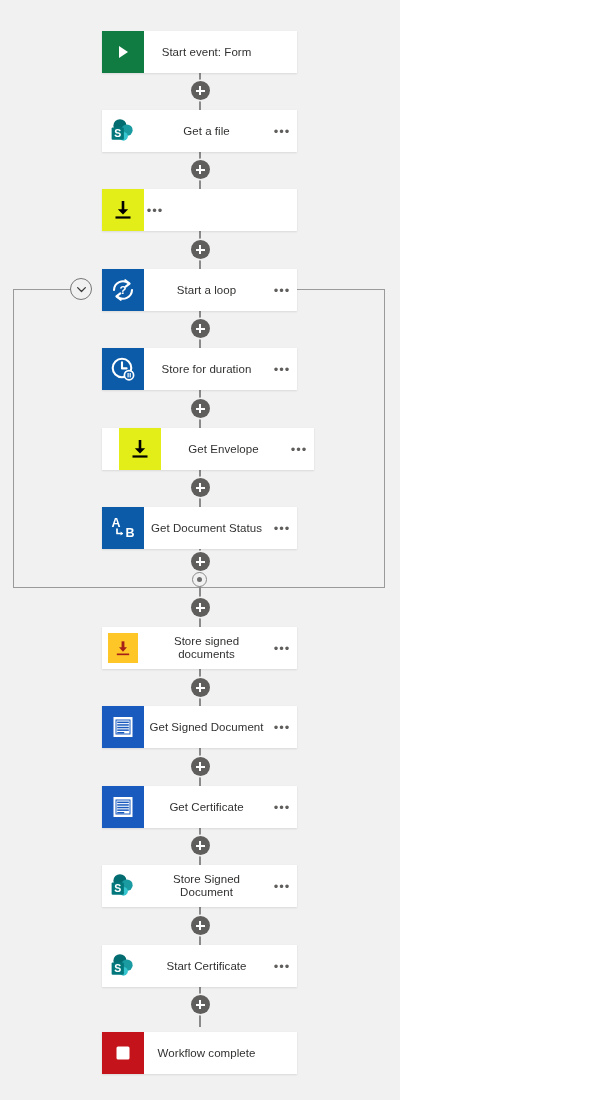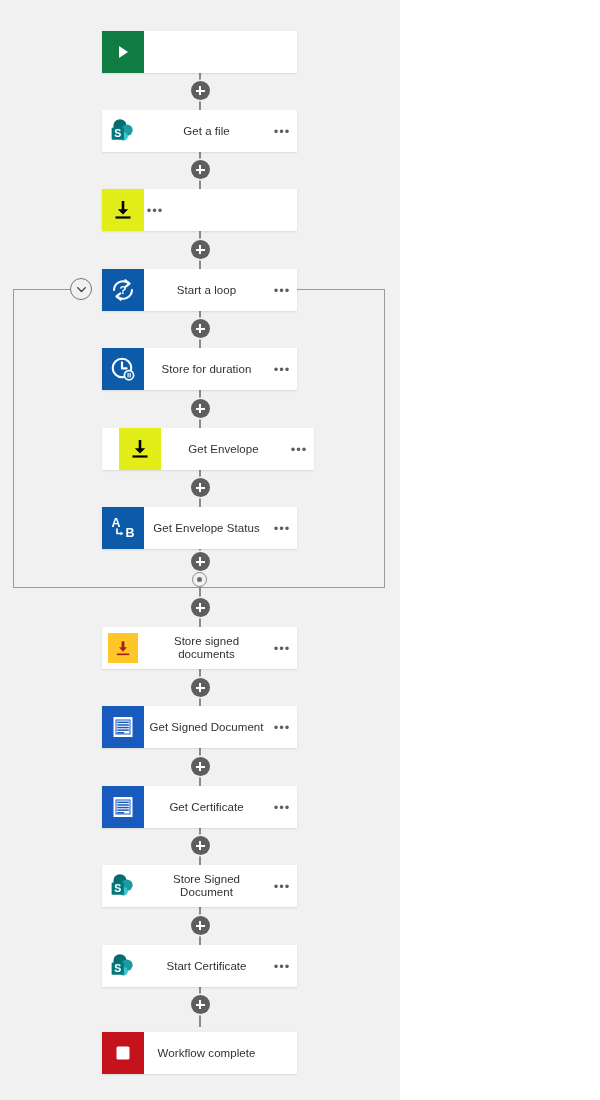--- a/index.html
+++ b/index.html
@@ -245,20 +245,21 @@
   <div class="plus-node" style="top:836px;"></div>
   <div class="plus-node" style="top:916px;"></div>
   <div class="plus-node" style="top:995px;"></div>
 
   <div class="node" style="top:31px;">
     <div class="node-icon ic-green">
       <svg width="20" height="20" viewBox="0 0 20 20">
           <path d="M6 4 L15 10 L6 16 Z" fill="#ffffff"></path>
         </svg>
     </div>
+    <div class="node-label">Start event: Form</div>
     <div class="node-menu hidden">•••</div>
   </div>
 
   <div class="node" style="top:110px;">
     <div class="node-icon ic-white">
       <svg width="28" height="28" viewBox="0 0 32 32">
         <circle cx="12.5" cy="10" r="7.5" fill="#036C70"></circle>
         <circle cx="20.5" cy="15" r="6.5" fill="#1A9BA1"></circle>
         <circle cx="16.5" cy="22" r="5" fill="#37C6D0"></circle>
         <rect x="3" y="12" width="14" height="14" rx="1.2" fill="#03787C"></rect>
@@ -322,21 +323,21 @@
 
   <div class="node" style="top:507px;">
     <div class="node-icon ic-blue">
       <svg width="30" height="30" viewBox="0 0 30 30">
         <text x="8" y="14" font-family="'Liberation Sans',sans-serif" font-size="12.5" font-weight="bold" fill="#ffffff" text-anchor="middle">A</text>
         <text x="22" y="24" font-family="'Liberation Sans',sans-serif" font-size="12.5" font-weight="bold" fill="#ffffff" text-anchor="middle">B</text>
         <path d="M9 16 L9 20.5 L14.2 20.5" fill="none" stroke="#fff" stroke-width="1.7" stroke-linecap="round" stroke-linejoin="round"></path>
         <path d="M12.6 18.6 L15 20.5 L12.6 22.4 Z" fill="#fff"></path>
       </svg>
     </div>
-    <div class="node-label">Get Envelope Status</div>
+    <div class="node-label">Get Document Status</div>
     <div class="node-menu">•••</div>
   </div>
 
   <div class="node" style="top:627px;">
     <div class="node-icon ic-amberbox">
       <div class="amber-inner">
         <svg width="20" height="20" viewBox="0 0 24 24">
           <path d="M12 4 L12 12.5" stroke="#A52019" stroke-width="3.4" stroke-linecap="butt"></path>
           <path d="M7.2 11 L12 16.6 L16.8 11 Z" fill="#A52019"></path>
           <rect x="4.6" y="18.6" width="14.8" height="2" fill="#A52019"></rect>

